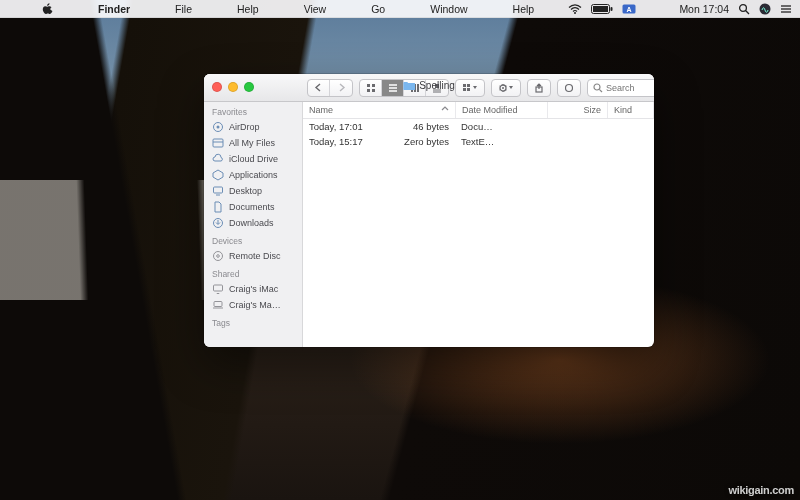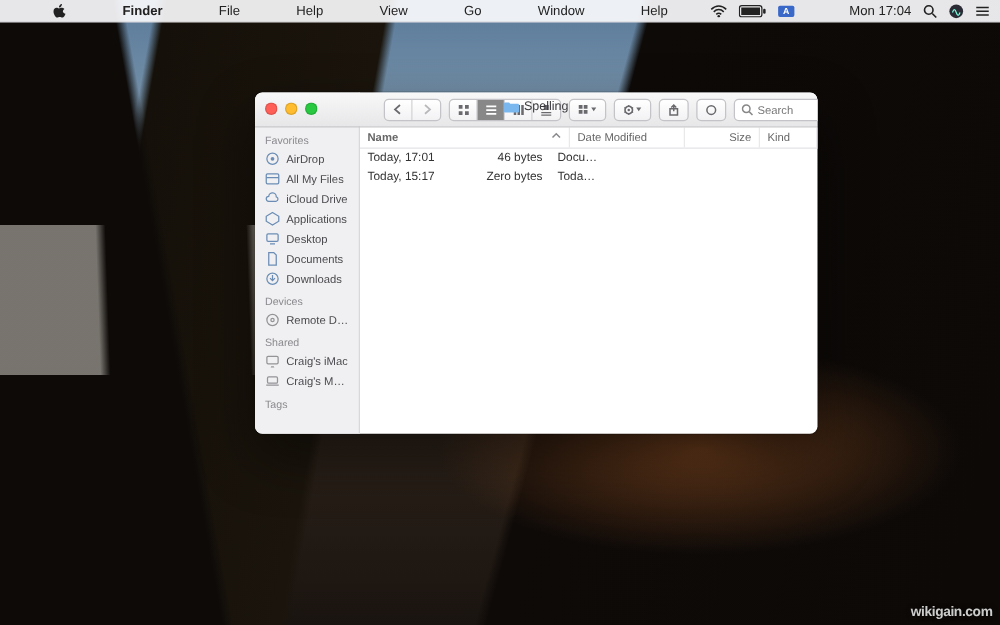--- a/index.html
+++ b/index.html
@@ -39,21 +39,21 @@
   .menubar .status { display:flex; align-items:center; gap:9px; }
   .menubar svg { display:block; }
 
   
   .finder {
     position:absolute; left:204px; top:74px; width:450px; height:273px;
     background:#fff; border-radius:6px; box-shadow: 0 18px 45px rgba(0,0,0,.45), 0 0 0 1px rgba(0,0,0,.15);
     display:flex; overflow:hidden;
   }
   .sidebar {
-    width:84px; background:#f0f0f2; border-right:1px solid #d8d8da;
+    width:99px; background:#f0f0f2; border-right:1px solid #d8d8da;
     font-size:9px; color:#4a4a4f; padding-top:28px; overflow:hidden;
   }
   .sb-section { color:#8a8a8f; padding:5px 8px 2px; font-size:8.5px; }
   .sb-item { display:flex; align-items:center; gap:5px; padding:2px 8px; white-space:nowrap; overflow:hidden; text-overflow:ellipsis; }
   .sb-item .ic { width:12px; height:12px; flex:0 0 12px; display:flex; align-items:center; justify-content:center; }
   .sb-item span.lbl { overflow:hidden; text-overflow:ellipsis; }
 
   .main { flex:1; display:flex; flex-direction:column; }
   .titlebar {
     height:28px; background: linear-gradient(#f8f8f9,#e7e7e9);
@@ -81,21 +81,21 @@
     border:1px solid #c4c4c8; border-radius:4px; background:#fff; height:18px; padding:0 5px; width:110px;
   }
   .search input { border:none; outline:none; font-size:9px; width:80px; background:transparent; }
 
   .columns {
     display:flex; font-size:9px; color:#666; background:#fff;
     border-bottom:1px solid #e4e4e7;
     margin-top:28px;
   }
   .columns .col { padding:3px 6px; border-right:1px solid #e9e9ec; }
-  .c-name{flex:1; display:flex; align-items:flex-start; justify-content:space-between;font-weight:bold;}
+  .c-name{flex:1; display:flex; align-items:flex-start; justify-content:space-between;}
   .c-date{width:92px}.c-size{width:60px; text-align:right}.c-kind{width:46px}
 
   .filelist { flex:1; font-size:9.5px; color:#333; }
   .row { display:flex; align-items:center; height:15px; }
   .row .cell { padding:0 6px; overflow:hidden; white-space:nowrap; text-overflow:ellipsis; }
   .row .cn{flex:1; display:flex; align-items:center; gap:4px;}
   .row .cd{width:92px}.row .cs{width:60px; text-align:right}.row .ck{width:46px}
   .file-icon{ width:11px; height:13px; background:#fff; border:1px solid #bbb; border-radius:1px; position:relative; flex:0 0 11px;}
   .file-icon::before{content:""; position:absolute; right:-1px; top:-1px; width:4px; height:4px; background:linear-gradient(135deg,transparent 48%, #bbb 50%, #fff 52%);}
 
@@ -382,19 +382,19 @@
     </div>
     <div class="filelist" id="filelist">
         <div class="row">
           <div class="cell cd">Today, 17:01</div>
           <div class="cell cs">46 bytes</div>
           <div class="cell ck">Docume…</div>
         </div>
         <div class="row">
           <div class="cell cd">Today, 15:17</div>
           <div class="cell cs">Zero bytes</div>
-          <div class="cell ck">Today…</div>
+          <div class="cell ck">TextEd…</div>
         </div>
       </div>
   </div>
 </div>
 
 <div class="watermark">wikigain.com</div>
 
 </body></html>

